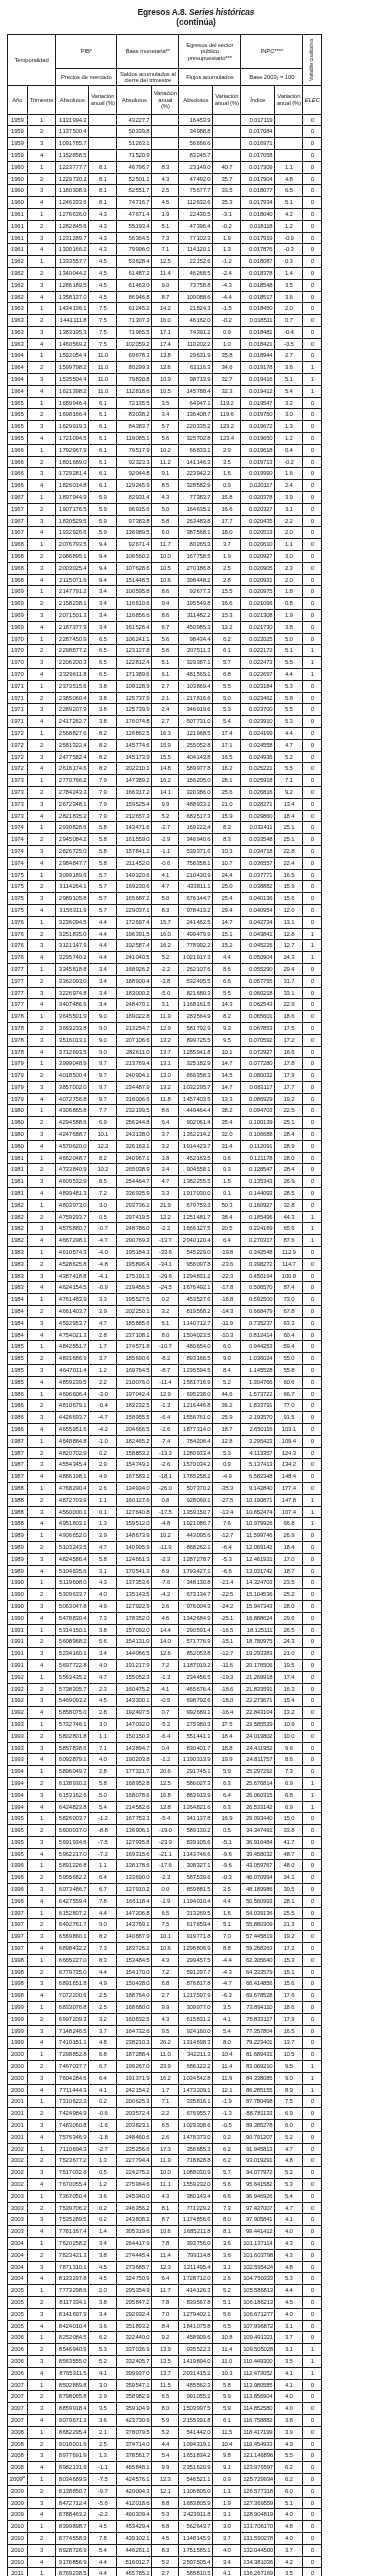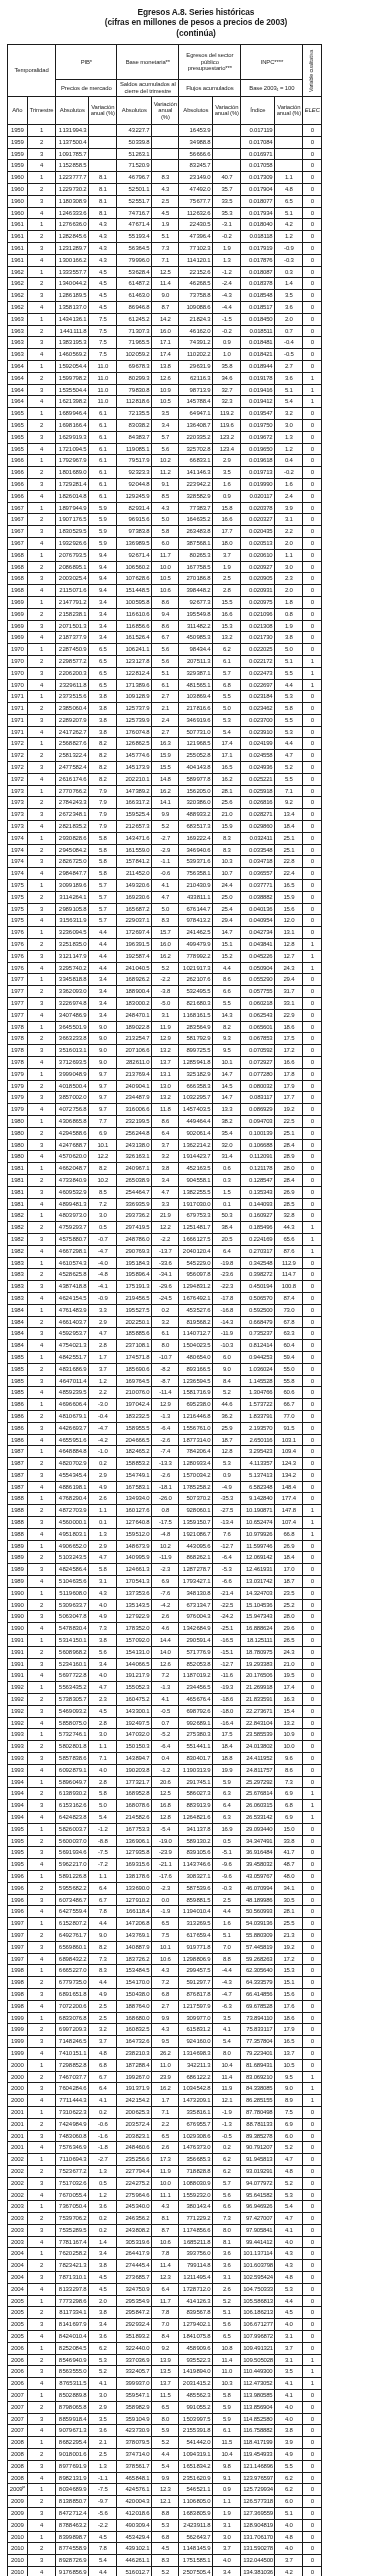--- a/index.html
+++ b/index.html
@@ -1,18 +1,18 @@
 <!DOCTYPE html>
 <html style="font-size:10px"><head>
 <meta charset="utf-8">
 <style>
   html,body{margin:0;padding:0;background:#ffffff;}
   body{width:392px;min-height:2576px;font-family:"Liberation Sans","DejaVu Sans",sans-serif;color:#1c1c1c;}
   .title-block{padding-top:6.8px;text-align:center;line-height:10.5px;font-size:8.4px;font-weight:700;letter-spacing:-0.1px;}
-  .title-block .it{}
+  .title-block .it{font-style:italic;}
   table{border-collapse:collapse;table-layout:fixed;margin:6.2px 0 0 6.8px;width:315px;}
   th,td{border:0.6px solid #1b1b1b;overflow:hidden;}
   thead th{font-weight:400;font-size:5.9px;line-height:6.5px;text-align:center;vertical-align:middle;padding:0.6px 1.2px;letter-spacing:-0.1px;}
   tr.h1 th{height:32px;}
   tr.h2 th{height:15px;}
   tr.h3 th{height:26px;}
   th.rot-cell{position:relative;}
   .rot{position:absolute;left:50%;top:50%;transform:translate(-50%,-50%) rotate(-90deg);width:45px;font-size:5.3px;line-height:5.9px;letter-spacing:-0.1px;}
   .elec-h{font-style:italic;}
   tbody td{height:10.8px;line-height:10.8px;padding:0 1.9px;font-size:6px;letter-spacing:-0.2px;white-space:nowrap;}
@@ -21,21 +21,20 @@
   tbody td.c3,tbody td.c5,tbody td.c7,tbody td.c9{text-align:center;}
   .footnotes{margin:8.7px 5px 0 6.2px;font-size:7px;line-height:9.4px;text-align:justify;letter-spacing:-0.1px;}
   .footnotes p{margin:0;text-indent:16px;}
 </style>
 </head>
 <body>
 
 <div>
   <div class="title-block">
     <div><span>Egresos A.8. </span><span class="it">Series históricas</span></div>
-    <div>(cifras en millones de pesos a precios de 2003)</div>
     <div>(continúa)</div>
   </div>
 
   <table>
     <colgroup>
       <col style="width:20px">
         <col style="width:28.5px">
       <col style="width:33px">
         <col style="width:28px">
       <col style="width:35px">

